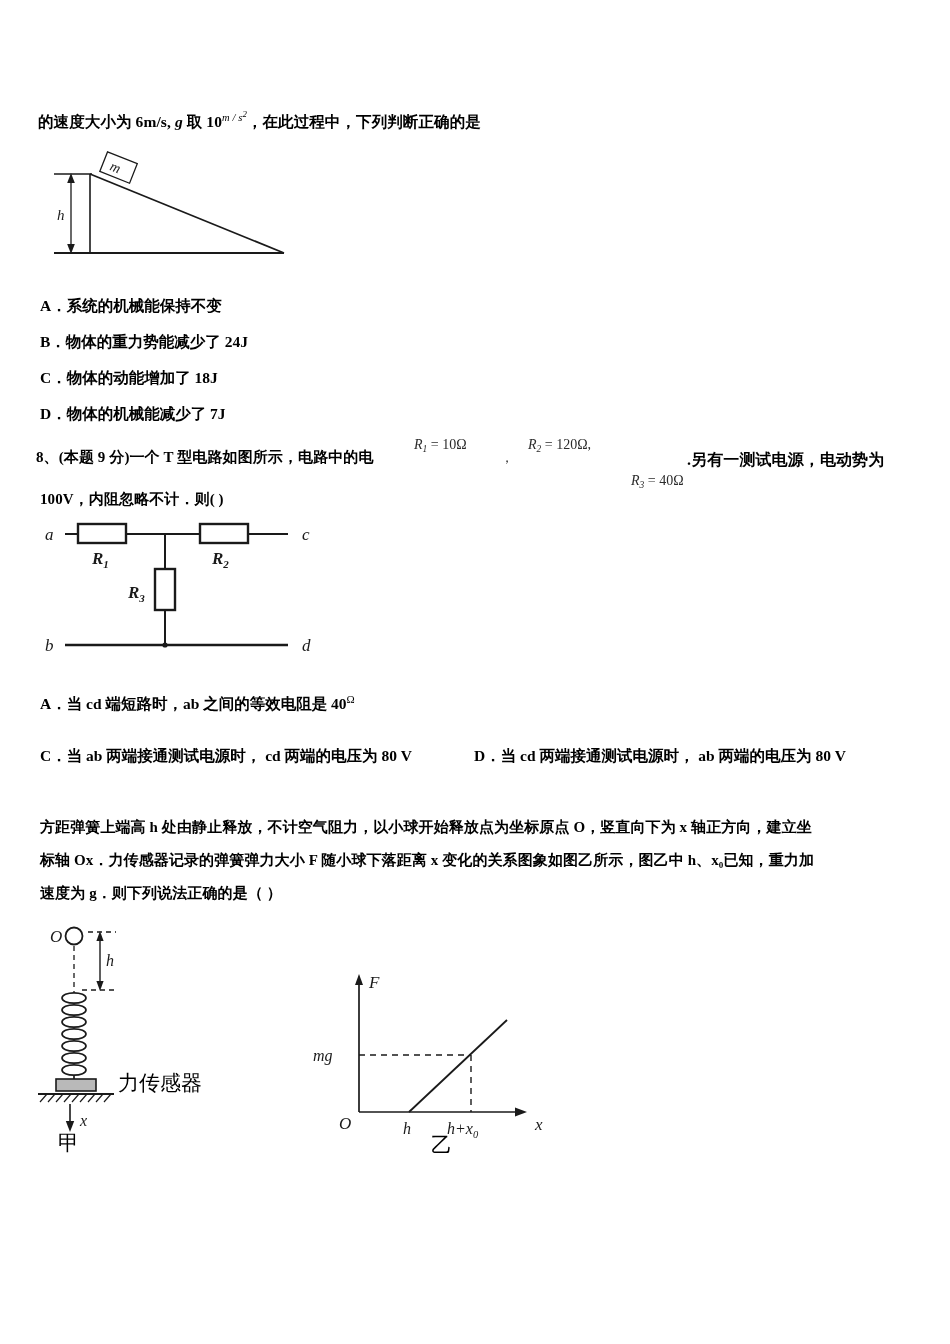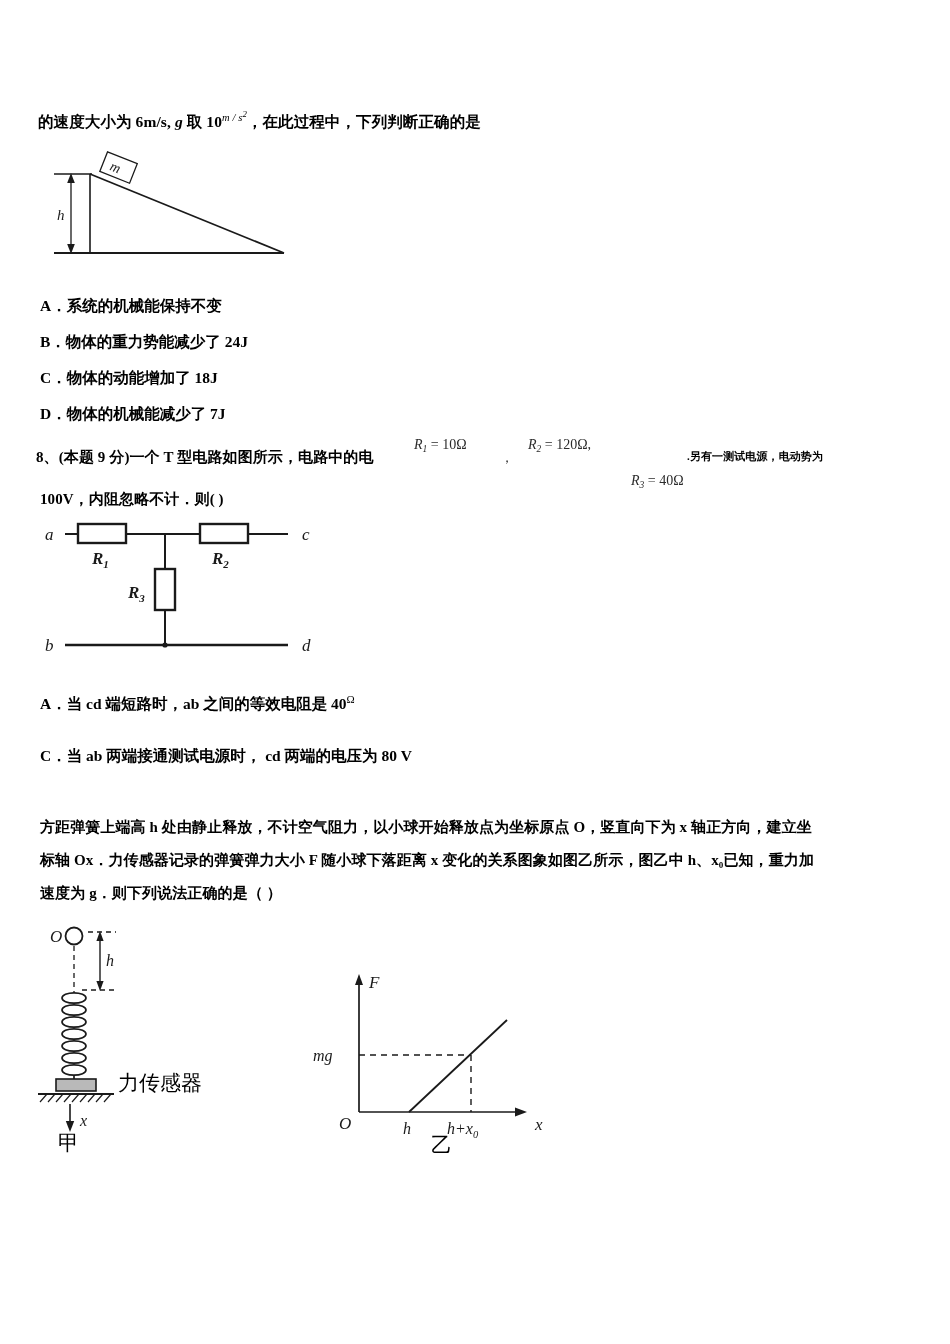--- a/index.html
+++ b/index.html
@@ -148,21 +148,21 @@
   <div class="mathrun" style="left:500px; top:449px; font-style:normal;">
     <span>，</span>
   </div>
   <div class="mathrun" style="left:528px; top:437px;">
     <span>R</span><sub>2</sub> <span class="eq">= 120Ω,</span>
   </div>
   <div class="mathrun" style="left:631px; top:437px;margin-top:36px;">
     <span>R</span><sub>3</sub> <span class="eq">= 40Ω</span>
   </div>
 
-  <div class="tline" style="left:687px; top:450px; font-size:11px;">
+  <div class="tline" style="left:687px; top:450px; font-size:16px;">
     <span>.另有一测试电源，电动势为</span>
   </div>
 
   <div class="tline" style="left:40px; top:490px; font-size:15px;text-align:center;">
     <span>100V，内阻忽略不计．则( )</span>
   </div>
 
   <div class="fig-circuit">
     <svg width="300" height="155" viewBox="0 0 300 155">
 
@@ -193,20 +193,23 @@
       <text class="mtxt" x="172" y="52" font-size="17" font-weight="bold">R<tspan font-size="11" dy="4">2</tspan></text>
       <text class="mtxt" x="88" y="86" font-size="17" font-weight="bold">R<tspan font-size="11" dy="4">3</tspan></text>
     </svg>
   </div>
 
   <div class="opt" style="left:40px; top:693px;">
     <span>A．</span><span>当 cd 端短路时，ab 之间的等效电阻是 40</span><span class="supomega">Ω</span>
   </div>
   <div class="opt" style="left:40px; top:746px;">
     <span>C．</span><span>当 ab 两端接通测试电源时， cd 两端的电压为 80 V</span>
+  </div>
+  <div class="opt" style="left:474px; top:746px;">
+    <span>D．</span><span>当 cd 两端接通测试电源时， ab 两端的电压为 80 V</span>
   </div>
 
   <div class="tline" style="left:40px; top:818px; font-size:15px;text-align:right;">
     <span>方距弹簧上端高 h 处由静止释放，不计空气阻力，以小球开始释放点为坐标原点 O，竖直向下为 x 轴正方向，建立坐</span>
   </div>
   <div class="tline" style="left:40px; top:851px; font-size:15px;">
     <span>标轴 Ox．力传感器记录的弹簧弹力大小 F 随小球下落距离 x 变化的关系图象如图乙所示，图乙中 h、x₀已知，重力加</span>
   </div>
   <div class="tline" style="left:40px; top:884px; font-size:15px;">
     <span>速度为 g．则下列说法正确的是（    ）</span>

